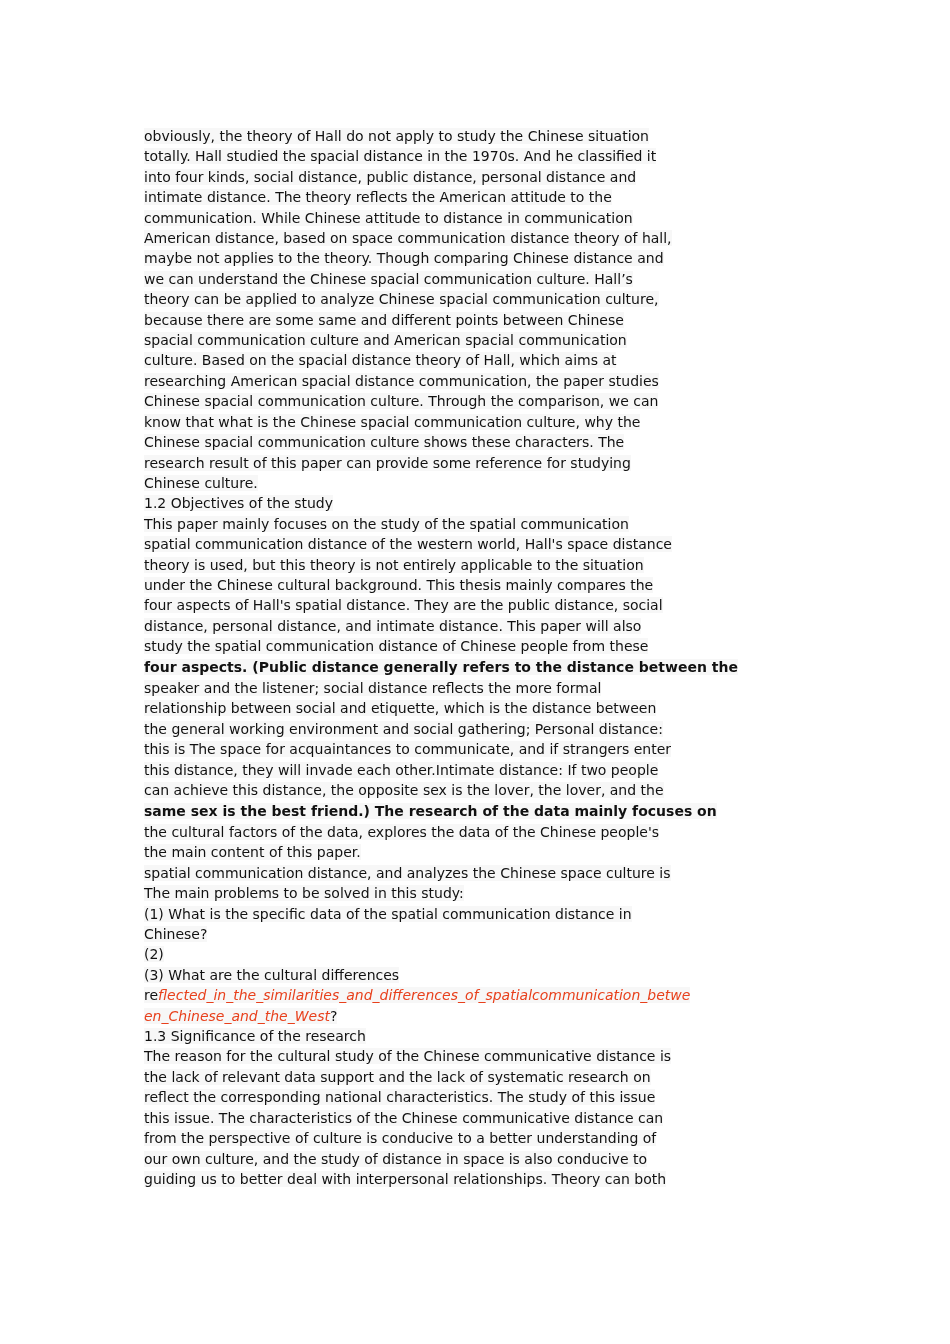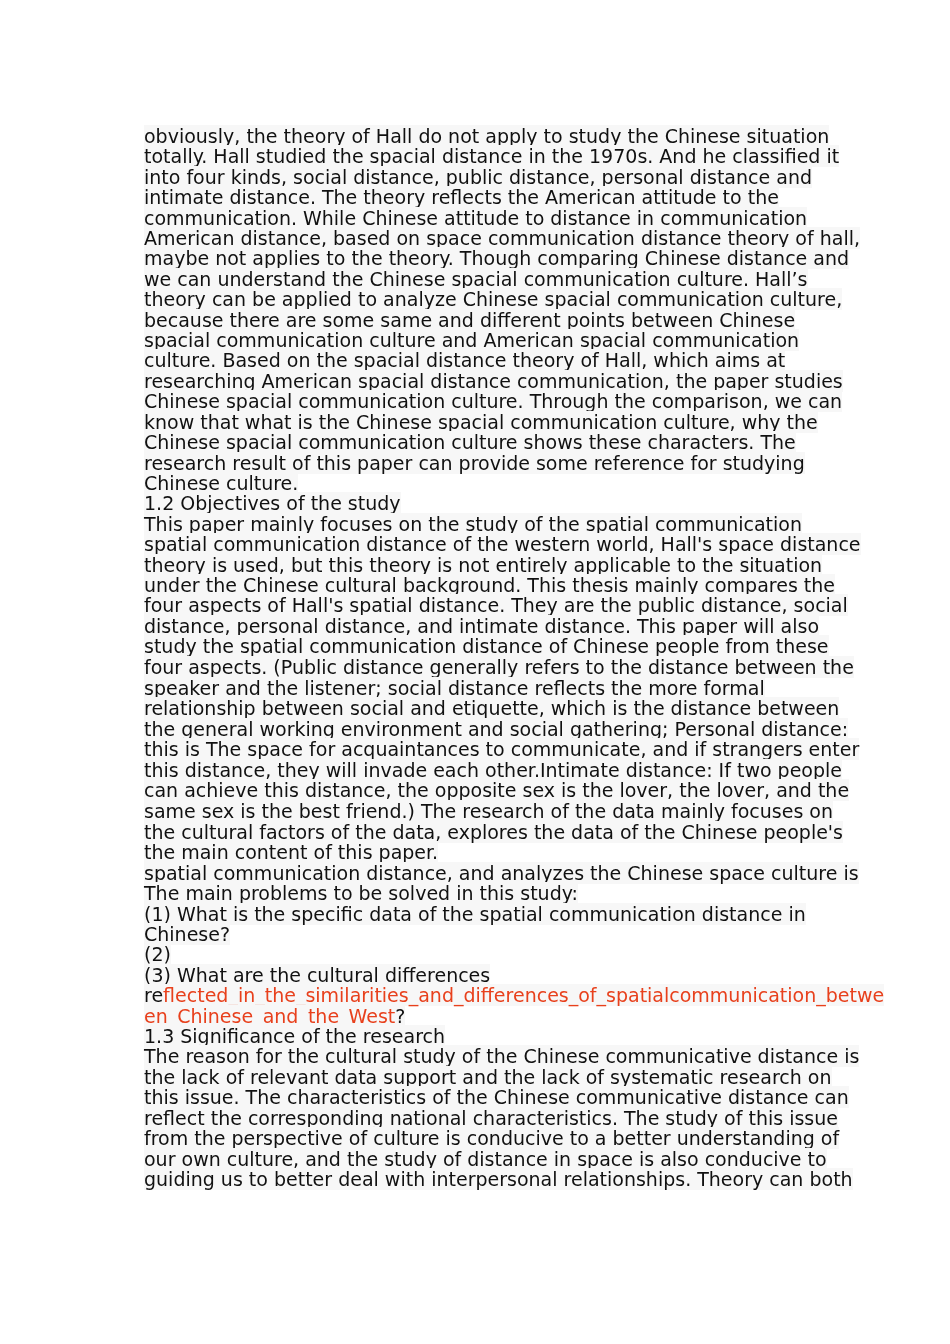--- a/index.html
+++ b/index.html
@@ -3,28 +3,28 @@
 <meta charset="utf-8">
 <style>
   html, body { margin: 0; padding: 0; background: #ffffff; }
   body { width: 950px; height: 1344px; position: relative; overflow: hidden; }
   .page {
     position: absolute;
     left: 144px;
     top: 126px;
     width: 680px;
     font-family: "DejaVu Sans", sans-serif;
-    font-size: 19px;
+    font-size: 14px;
     line-height: 20.4px;
     color: #111111;
   }
   .line { white-space: nowrap; }
   .hl { background: #f7f7f7; }
-  .red { color: #e8401c; }
-  .line.tall { line-height: 21.5px; }
+  .red { color: #e8401c; font-style: italic; }
+  .line.tall { line-height: 21.5px; font-weight: bold; }
 </style>
 </head>
 <body>
 
 <div class="page">
 
   <div>
     <div class="line"><span class="hl">obviously, the theory of Hall do not apply to study the Chinese situation</span></div>
     <div class="line"><span class="hl">totally. Hall studied the spacial distance in the 1970s. And he classified it</span></div>
     <div class="line"><span class="hl">into four kinds, social distance, public distance, personal distance and</span></div>
@@ -76,20 +76,20 @@
     <div class="line"><span class="hl">(3) What are the cultural differences</span></div>
     <div class="line"><span class="hl"><span>re</span><span class="red">flected_in_the_similarities_and_differences_of_spatialcommunication_betwe</span></span></div>
     <div class="line"><span class="hl"><span class="red">en_Chinese_and_the_West</span><span>?</span></span></div>
   </div>
 
   <div class="line"><span class="hl">1.3 Significance of the research</span></div>
 
   <div>
     <div class="line"><span class="hl">The reason for the cultural study of the Chinese communicative distance is</span></div>
     <div class="line"><span class="hl">the lack of relevant data support and the lack of systematic research on</span></div>
+    <div class="line"><span class="hl">reflect the corresponding national characteristics. The study of this issue</span></div>
     <div class="line"><span class="hl">this issue. The characteristics of the Chinese communicative distance can</span></div>
-    <div class="line"><span class="hl">reflect the corresponding national characteristics. The study of this issue</span></div>
     <div class="line"><span class="hl">from the perspective of culture is conducive to a better understanding of</span></div>
     <div class="line"><span class="hl">our own culture, and the study of distance in space is also conducive to</span></div>
     <div class="line"><span class="hl">guiding us to better deal with interpersonal relationships. Theory can both</span></div>
   </div>
 
 </div>
 
 </body></html>

